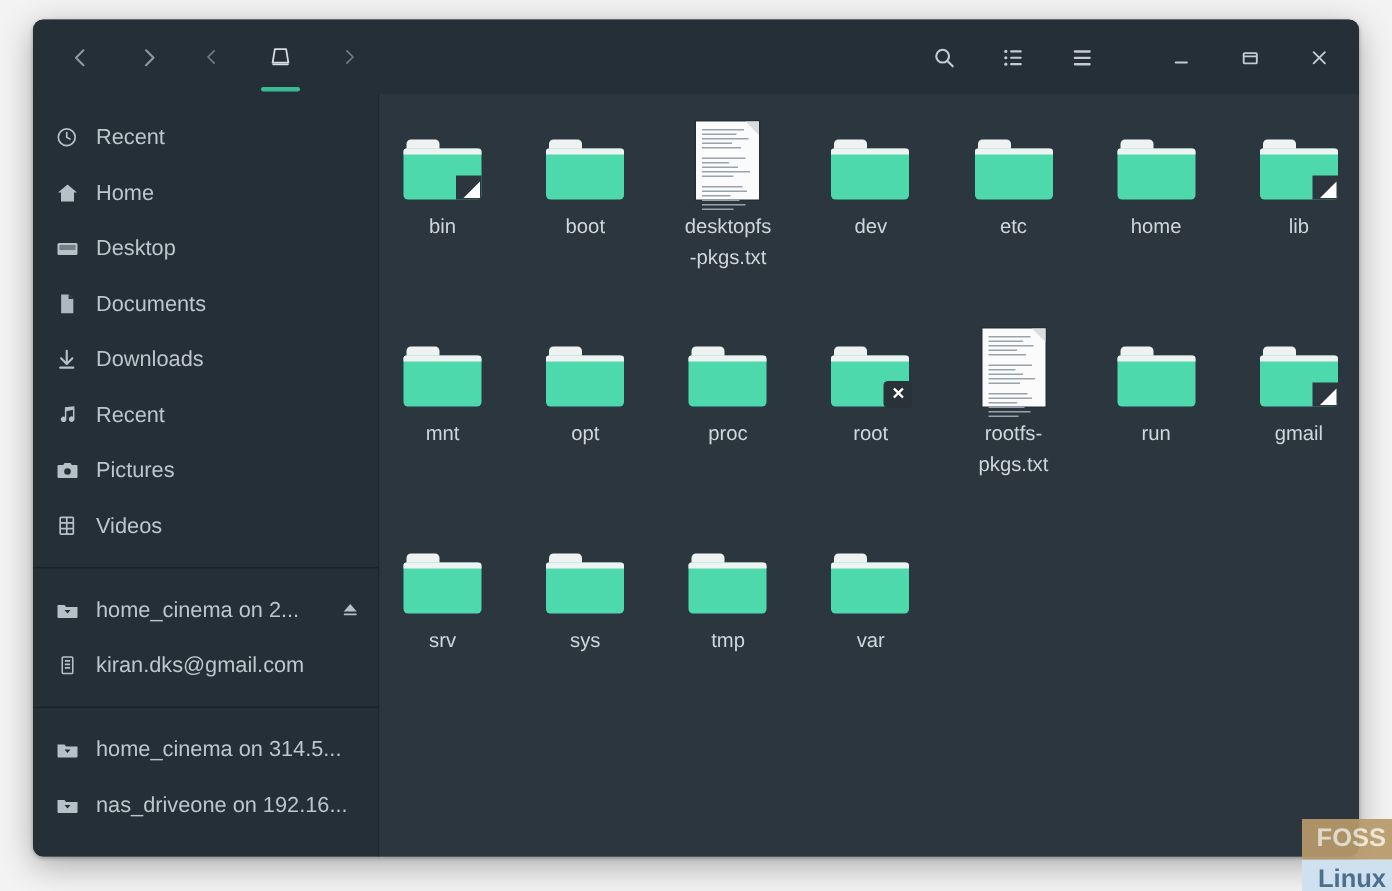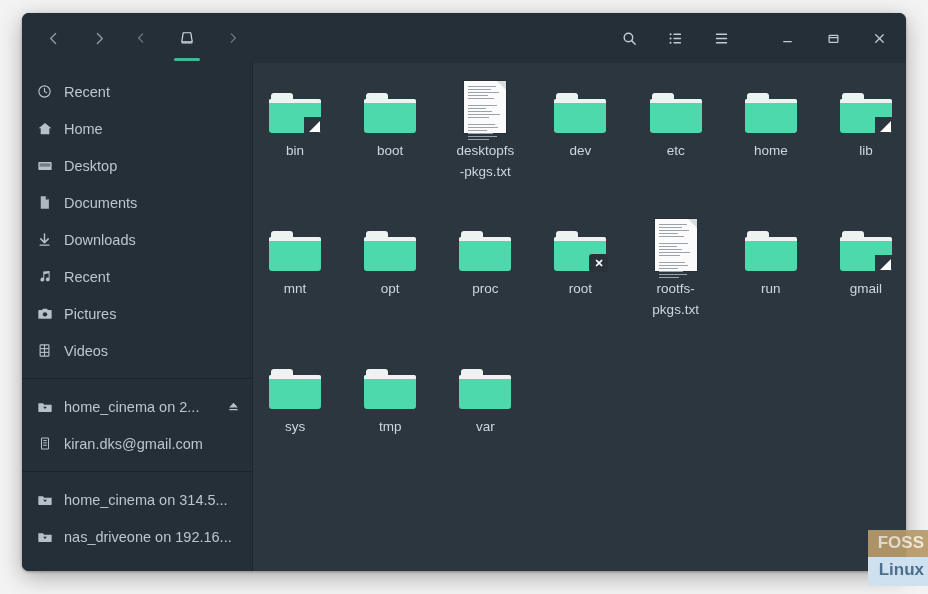--- a/index.html
+++ b/index.html
@@ -167,21 +167,21 @@
     text-align:center;
     line-height: 21px;
     max-width: 104px;
     word-break: break-word;
   }
 
   
   .watermark {
     position:absolute;
     right: 0px; bottom: 0px;
-    width: 60px; height: 64px;
+    width: 60px; height: 48px;
     font-family: "Liberation Sans", sans-serif;
     font-weight: bold;
     font-size: 17px;
     line-height: 26px;
     text-align: right;
     z-index: 40;
   }
   .wm-a { background:#b79a6a; color:#efe7d6; padding-right:4px; height:27px; opacity:0.92;}
   .wm-b { background:#cfe0ef; color:#4c6f8d; padding-right:4px; height:29px; }
 </style>
@@ -595,20 +595,30 @@
               <div class="label">gmail</div>
             </div>
             <div class="cell">
               <div class="thumb">
                 <div class="folder">
                   <div class="tab-top"></div>
                   <div class="body-f"></div>
                   <div class="lip"></div>
                 </div>
               </div>
+              <div class="label">srv</div>
+            </div>
+            <div class="cell">
+              <div class="thumb">
+                <div class="folder">
+                  <div class="tab-top"></div>
+                  <div class="body-f"></div>
+                  <div class="lip"></div>
+                </div>
+              </div>
               <div class="label">sys</div>
             </div>
             <div class="cell">
               <div class="thumb">
                 <div class="folder">
                   <div class="tab-top"></div>
                   <div class="body-f"></div>
                   <div class="lip"></div>
                 </div>
               </div>

